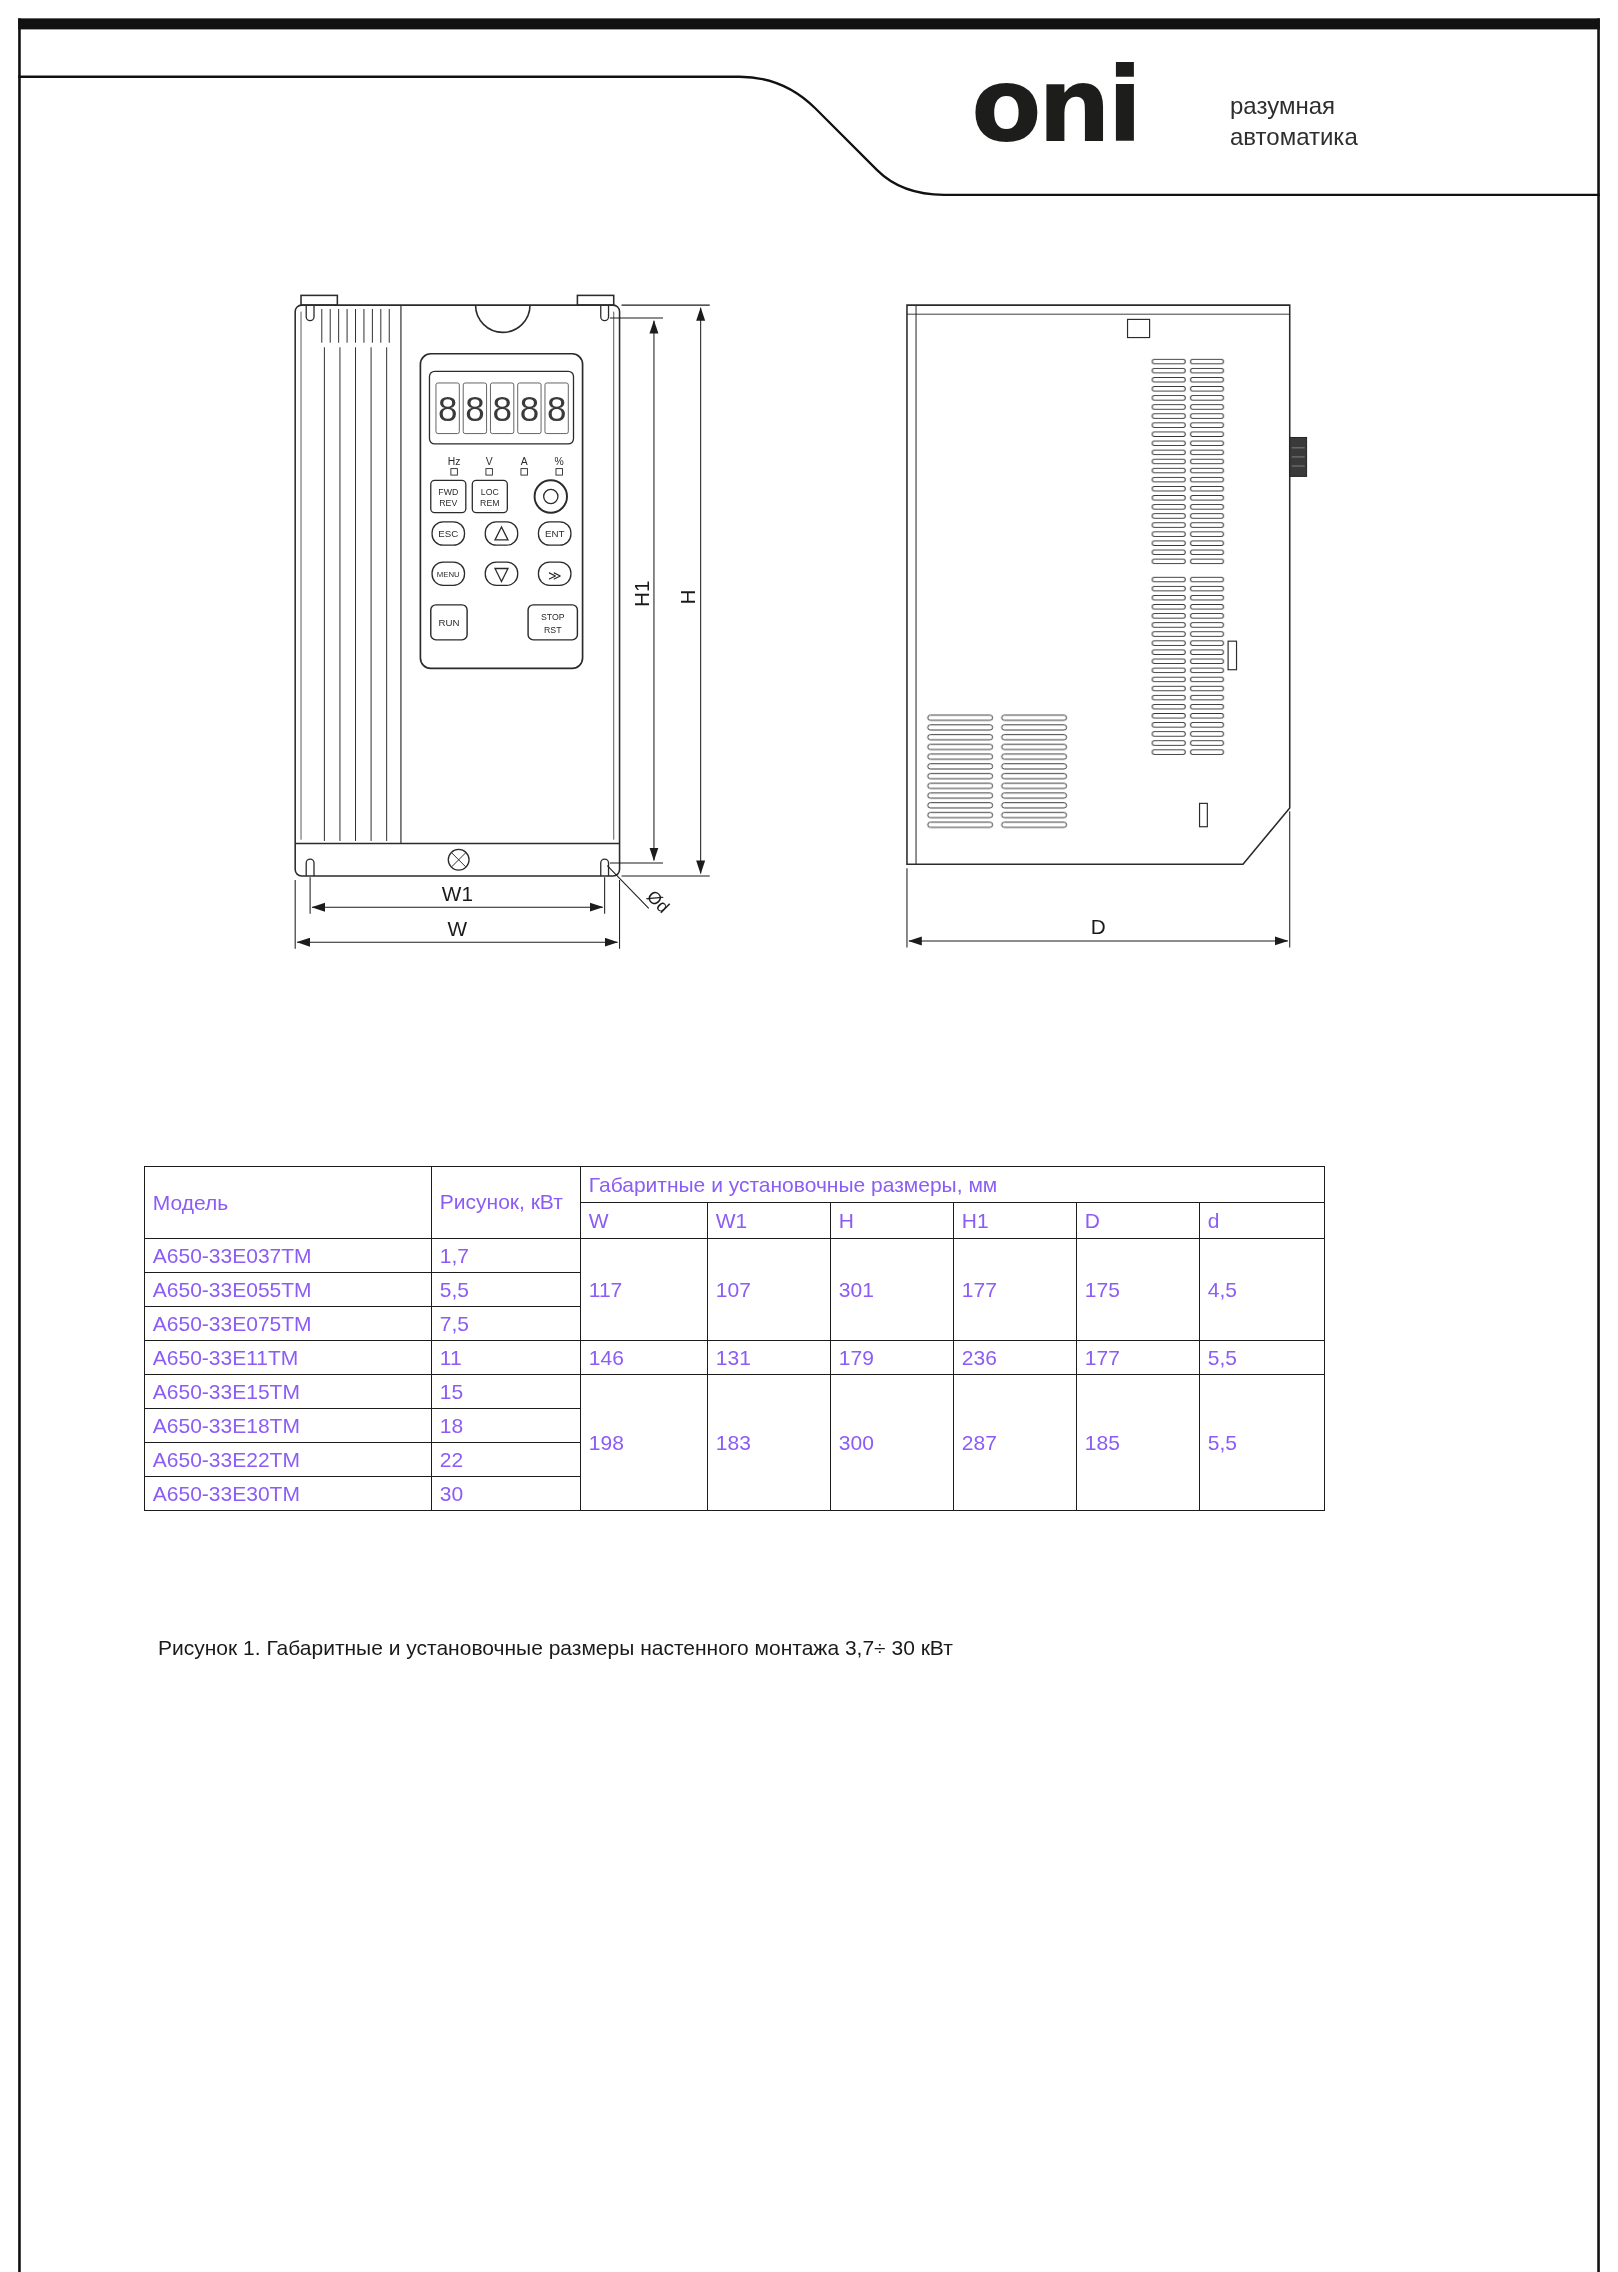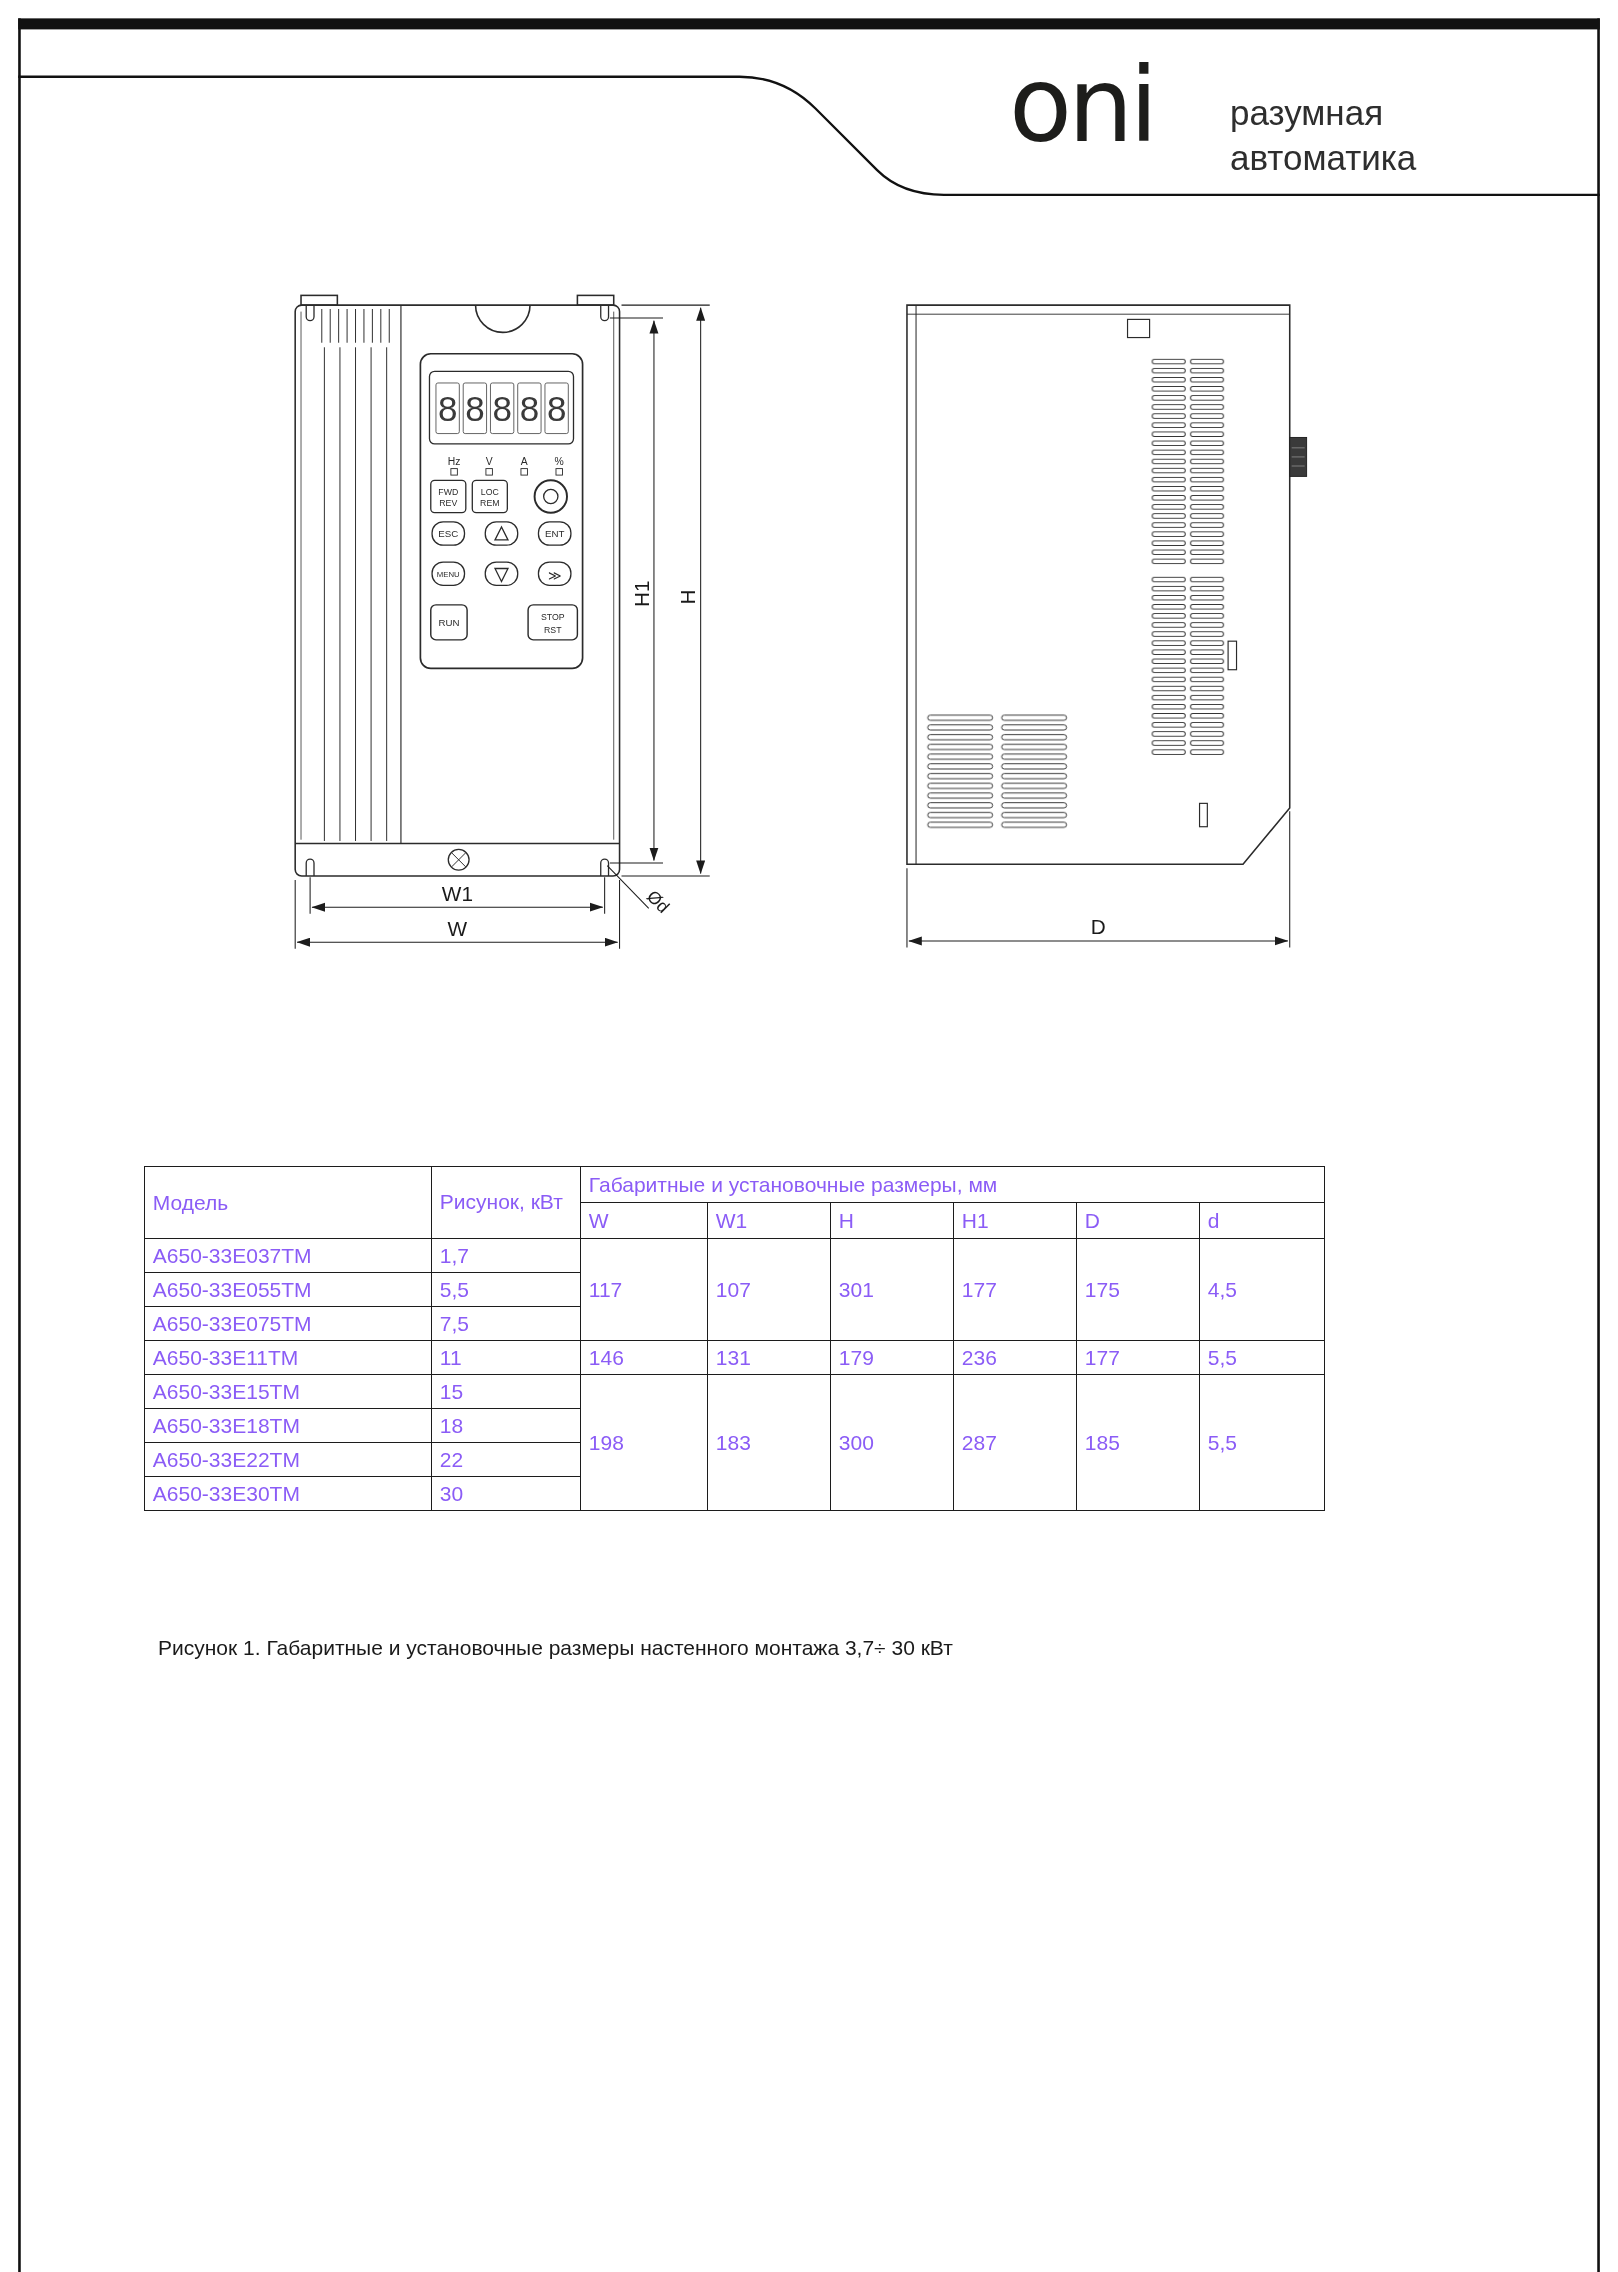--- a/index.html
+++ b/index.html
@@ -3,25 +3,25 @@
 <meta charset="utf-8">
 <style>
   * { margin:0; padding:0; box-sizing:border-box; }
   html,body { background:#9a9a9a; }
   body { font-family:"Liberation Sans", sans-serif; }
   .page { position:relative; width:1618px; height:2273px; background:#ffffff; overflow:hidden; margin:0 auto; }
   .abs { position:absolute; }
   .logo {
     left:971px; top:54px; line-height:1;
     font-family:"DejaVu Sans", sans-serif;
-    font-size:103px; font-weight:400; letter-spacing:-3.9px; color:#1d1d1b;margin-left:38px;
+    font-size:103px; font-weight:700; letter-spacing:-3.9px; color:#1d1d1b;
   }
   .tagline {
     left:1230px; top:91px;
-    font-size:35px; line-height:1.28; color:#2e2e2e; white-space:pre-line;
+    font-size:24px; line-height:1.28; color:#2e2e2e; white-space:pre-line;
   }
   .caption { left:158px; top:1636px; font-size:21px; color:#1a1a1a; }
 
   .dims-table {
     position:absolute; left:144px; top:1166px; width:1181px;
     border-collapse:collapse; table-layout:fixed;
     font-size:21px; color:#8b5cf6;
   }
   .dims-table th, .dims-table td {
     border:1.3px solid #1c1c1c; font-weight:400; text-align:left;

